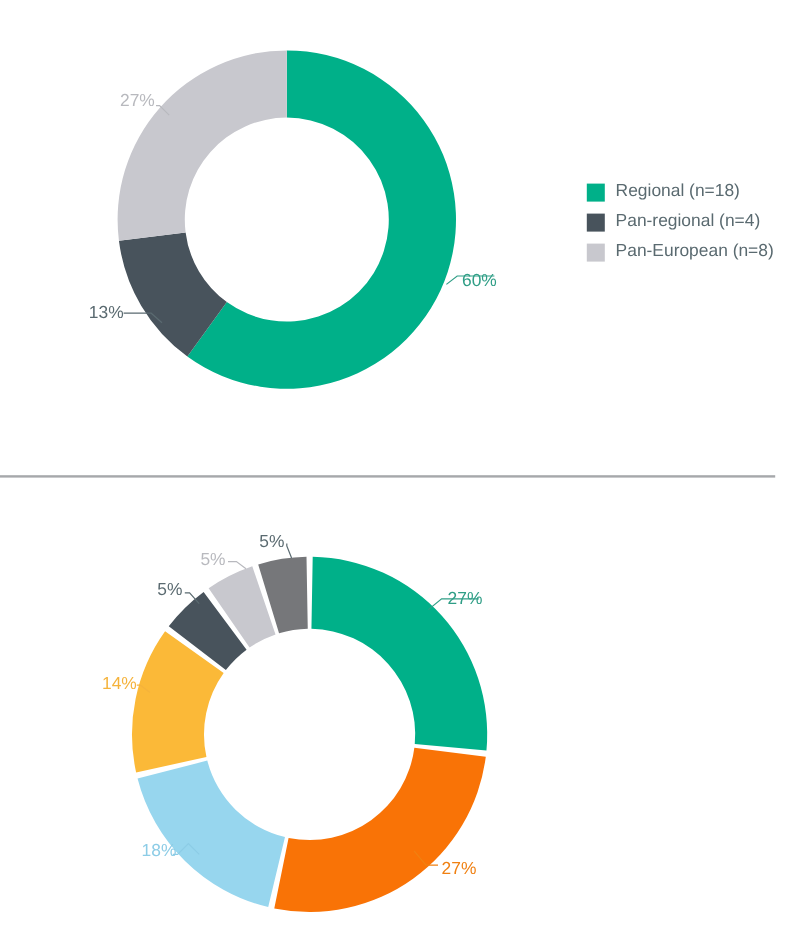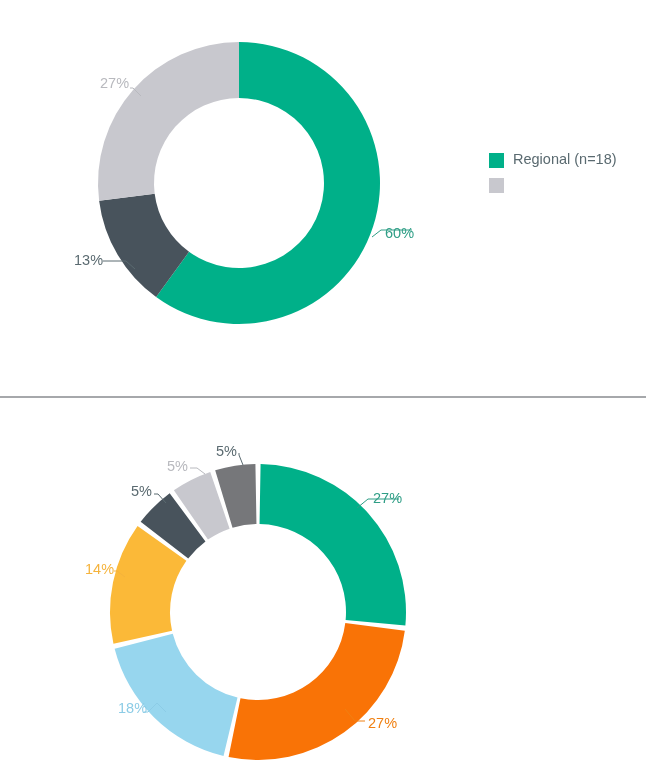--- a/index.html
+++ b/index.html
@@ -79,21 +79,26 @@
       <text x="74" y="265" fill="#5a6a70" font-size="14.5" font-family="&quot;Liberation Sans&quot;, sans-serif">13%</text>
       <path d="M 141,96 L 133,88 L 130,88" fill="none" stroke="#b8b9be" stroke-width="1"></path>
       <text x="100" y="88" fill="#b8b9be" font-size="14.5" font-family="&quot;Liberation Sans&quot;, sans-serif">27%</text>
     </svg>
   <div class="legend" id="legend-1">
       <div class="legend-row">
         <span class="legend-swatch" style="background: rgb(0, 176, 137);"></span>
         <span class="legend-label">Regional (n=18)</span>
       </div>
       <div class="legend-row">
+        <span class="legend-swatch" style="background: rgb(72, 83, 92);"></span>
+        <span class="legend-label">Pan-regional (n=4)</span>
+      </div>
+      <div class="legend-row">
         <span class="legend-swatch" style="background: rgb(200, 200, 206);"></span>
+        <span class="legend-label">Pan-European (n=8)</span>
       </div>
     </div>
 </div>
 
 <div class="divider" style="background: rgb(166, 168, 171);"></div>
 
 <div class="panel" id="panel-bottom">
   <svg class="chart-svg" id="svg-chart-2" width="664" height="376">
       <path d="M 260.58295615271794 65.02254111685409 A 148 148 0 0 1 405.3820510490656 226.51040445621928 L 345.63257089403896 221.0332134604547 A 88 88 0 0 0 259.53581176648095 125.01340282623757 Z" fill="#00b089"></path>
       <path d="M 404.82076356992695 231.64573368745818 A 148 148 0 0 1 228.55620269174165 358.0415898977607 L 240.4928772761707 299.2409453446145 A 88 88 0 0 0 345.2988323929295 224.08665246281296 Z" fill="#f97306"></path>

